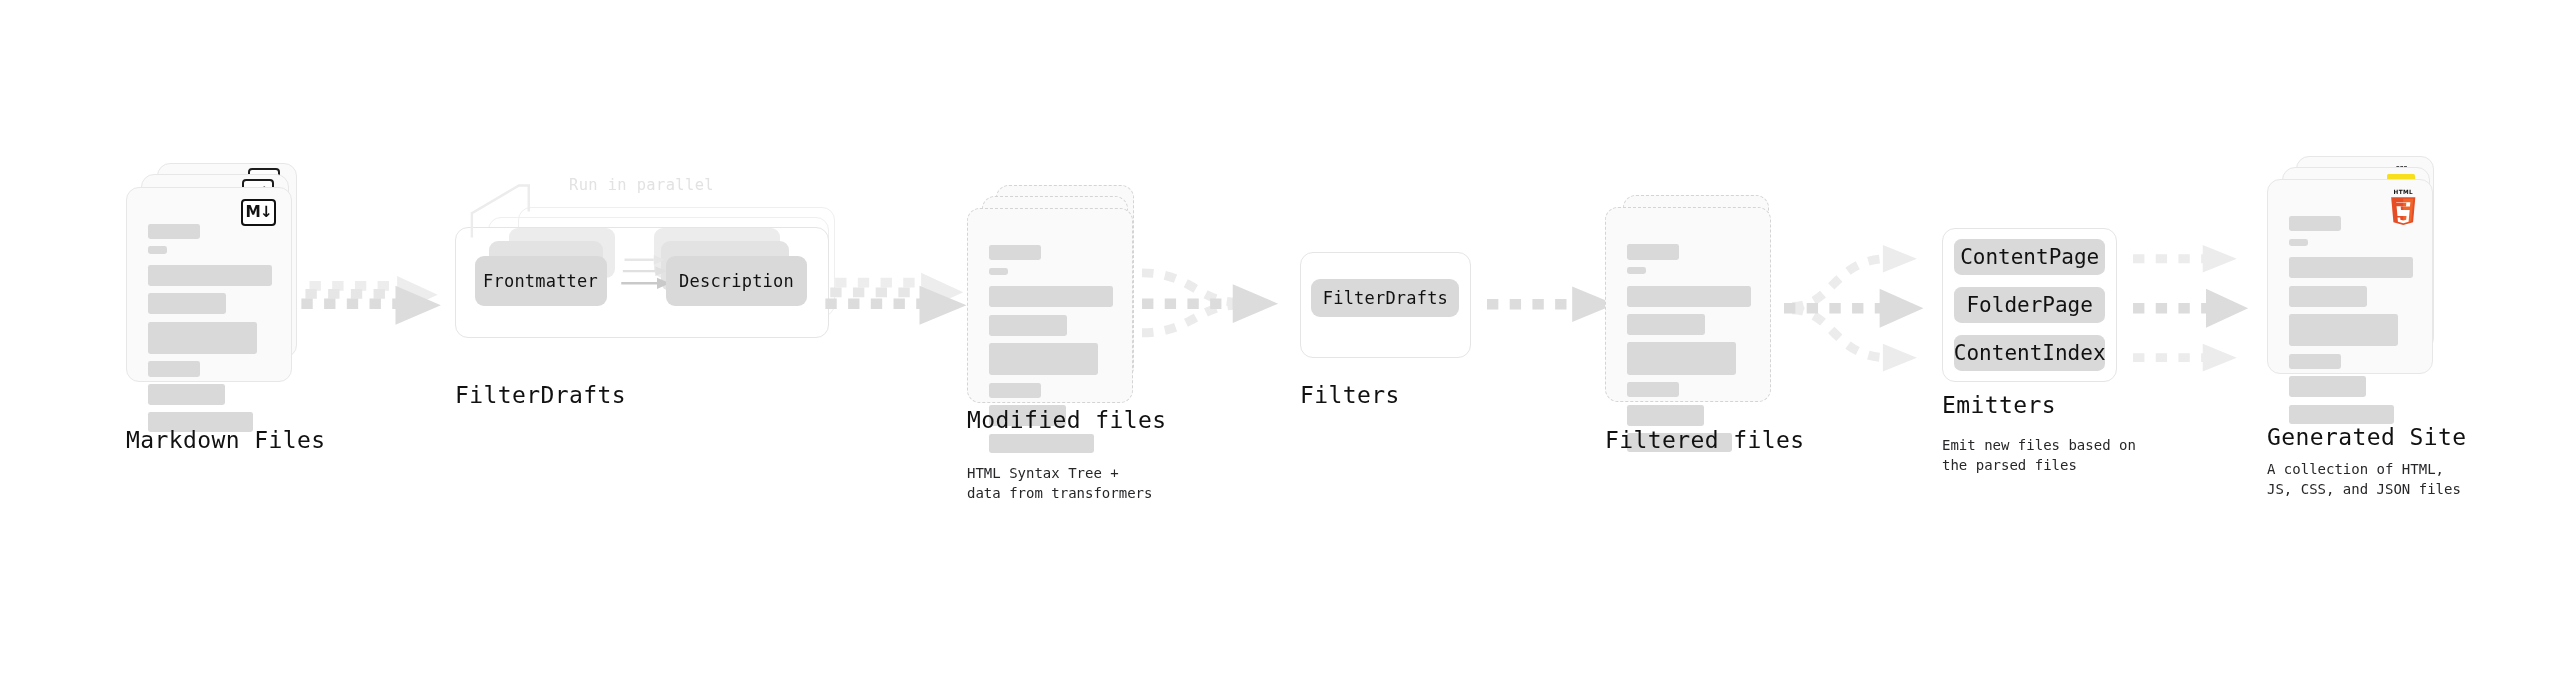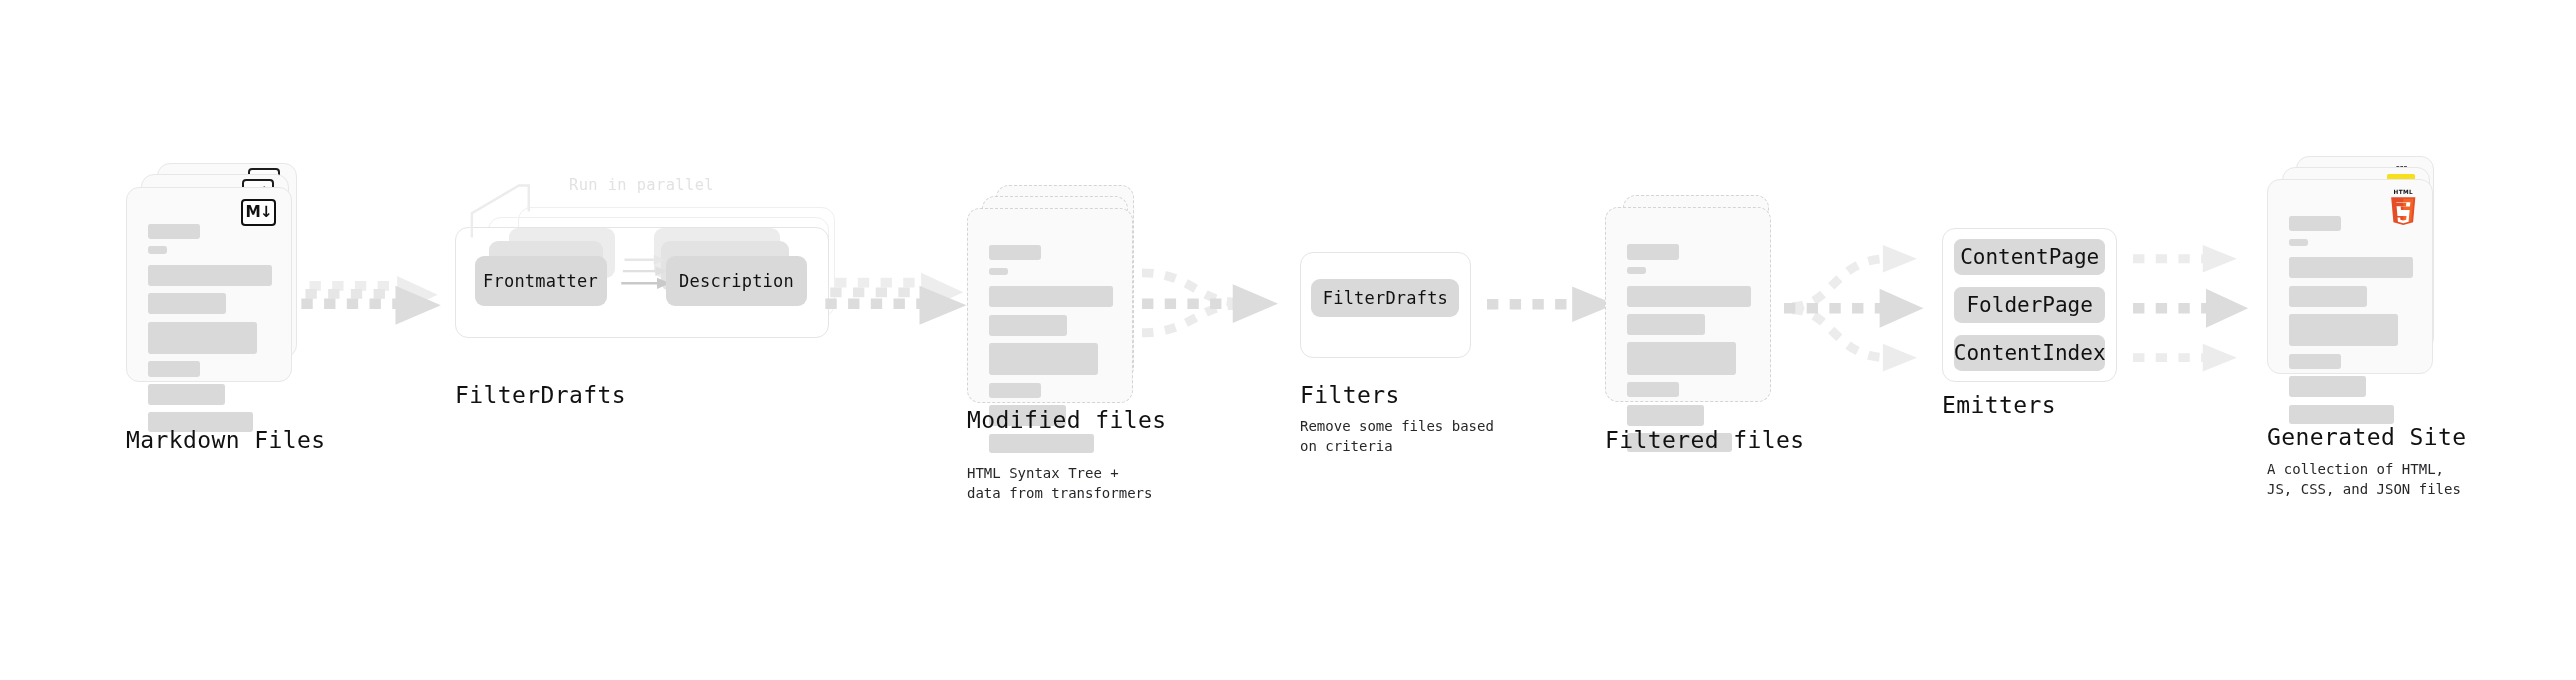--- a/index.html
+++ b/index.html
@@ -231,22 +231,20 @@
       <path d="M0,44 H120"></path>
     </g>
     <polygon points="112,20 168,44 112,68" fill="#dcdcdc"></polygon>
   </svg>
 
   <div class="abs" style="left:1300px;top:252px;">
     <div class="groupbox" style="left:0;top:0;width:171px;height:106px;"></div>
     <div class="pill" style="left:11.4px;top:27px;width:148px;height:38px;">FilterDrafts</div>
   </div>
   <div class="abs cap-title" style="left:1300px;top:382px;">Filters</div>
-  <div class="abs cap-sub" style="left:1300px;top:416px;">Remove some files based
-on criteria</div>
 
   <svg class="deco" style="left:1487px;top:283px;" width="146" height="49" viewBox="0 0 180 60">
     <g stroke="#dcdcdc" stroke-width="13" stroke-dasharray="14 14" fill="none">
         <path d="M0,26 H112"></path>
       </g>
     <polygon points="105,4 158,26 105,48" fill="#dcdcdc"></polygon>
   </svg>
 
   <div class="cardstack" style="left:1605px;top:195px;">
     <div class="sheet dashed" style="left:18px;top:0px;width:146px;height:195px;"></div>
@@ -278,20 +276,22 @@
     <polygon points="118,70 172,94 118,118" fill="#dcdcdc"></polygon>
   </svg>
 
   <div class="abs" style="left:1942px;top:228px;">
     <div class="groupbox" style="left:0;top:0;width:175px;height:154px;"></div>
     <div class="pill-sm" style="left:12.2px;top:11.4px;width:151px;height:36px;">ContentPage</div>
     <div class="pill-sm" style="left:12.2px;top:59px;width:151px;height:36px;">FolderPage</div>
     <div class="pill-sm" style="left:12.2px;top:107px;width:151px;height:36px;">ContentIndex</div>
   </div>
   <div class="abs cap-title" style="left:1942px;top:392px;">Emitters</div>
+  <div class="abs cap-sub" style="left:1942px;top:435px;">Emit new files based on
+the parsed files</div>
 
   <svg class="deco" style="left:2133px;top:232px;" width="146" height="154" viewBox="0 0 180 190">
     <g fill="none" stroke="#ececec" stroke-width="11" stroke-dasharray="14 14">
       <path d="M0,33 H92"></path>
         <path d="M0,155 H92"></path>
     </g>
     <g fill="none" stroke="#dcdcdc" stroke-width="13" stroke-dasharray="14 14">
       <path d="M0,94 H96"></path>
     </g>
     <polygon points="86,16 128,33 86,50" fill="#ececec"></polygon>

